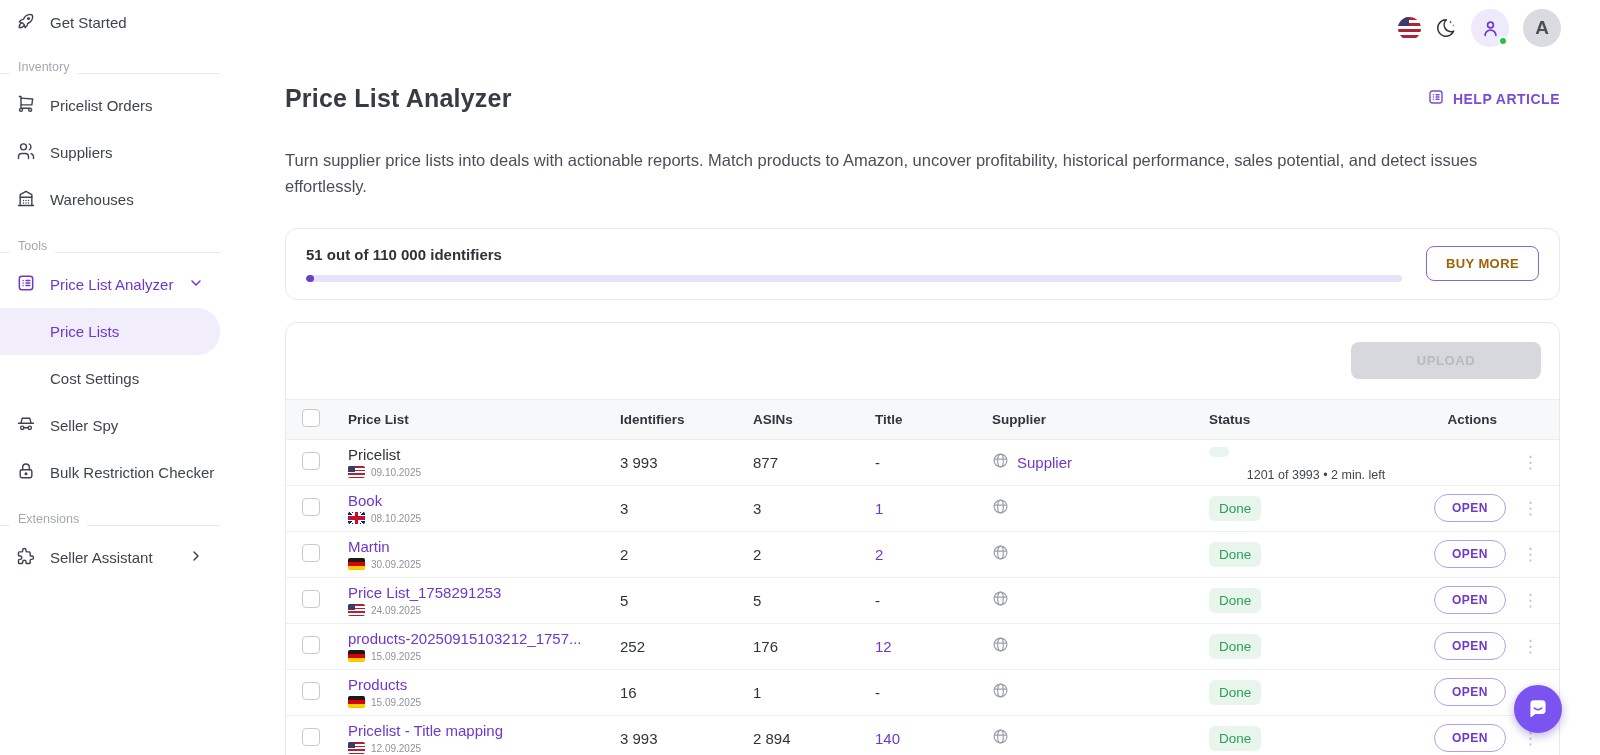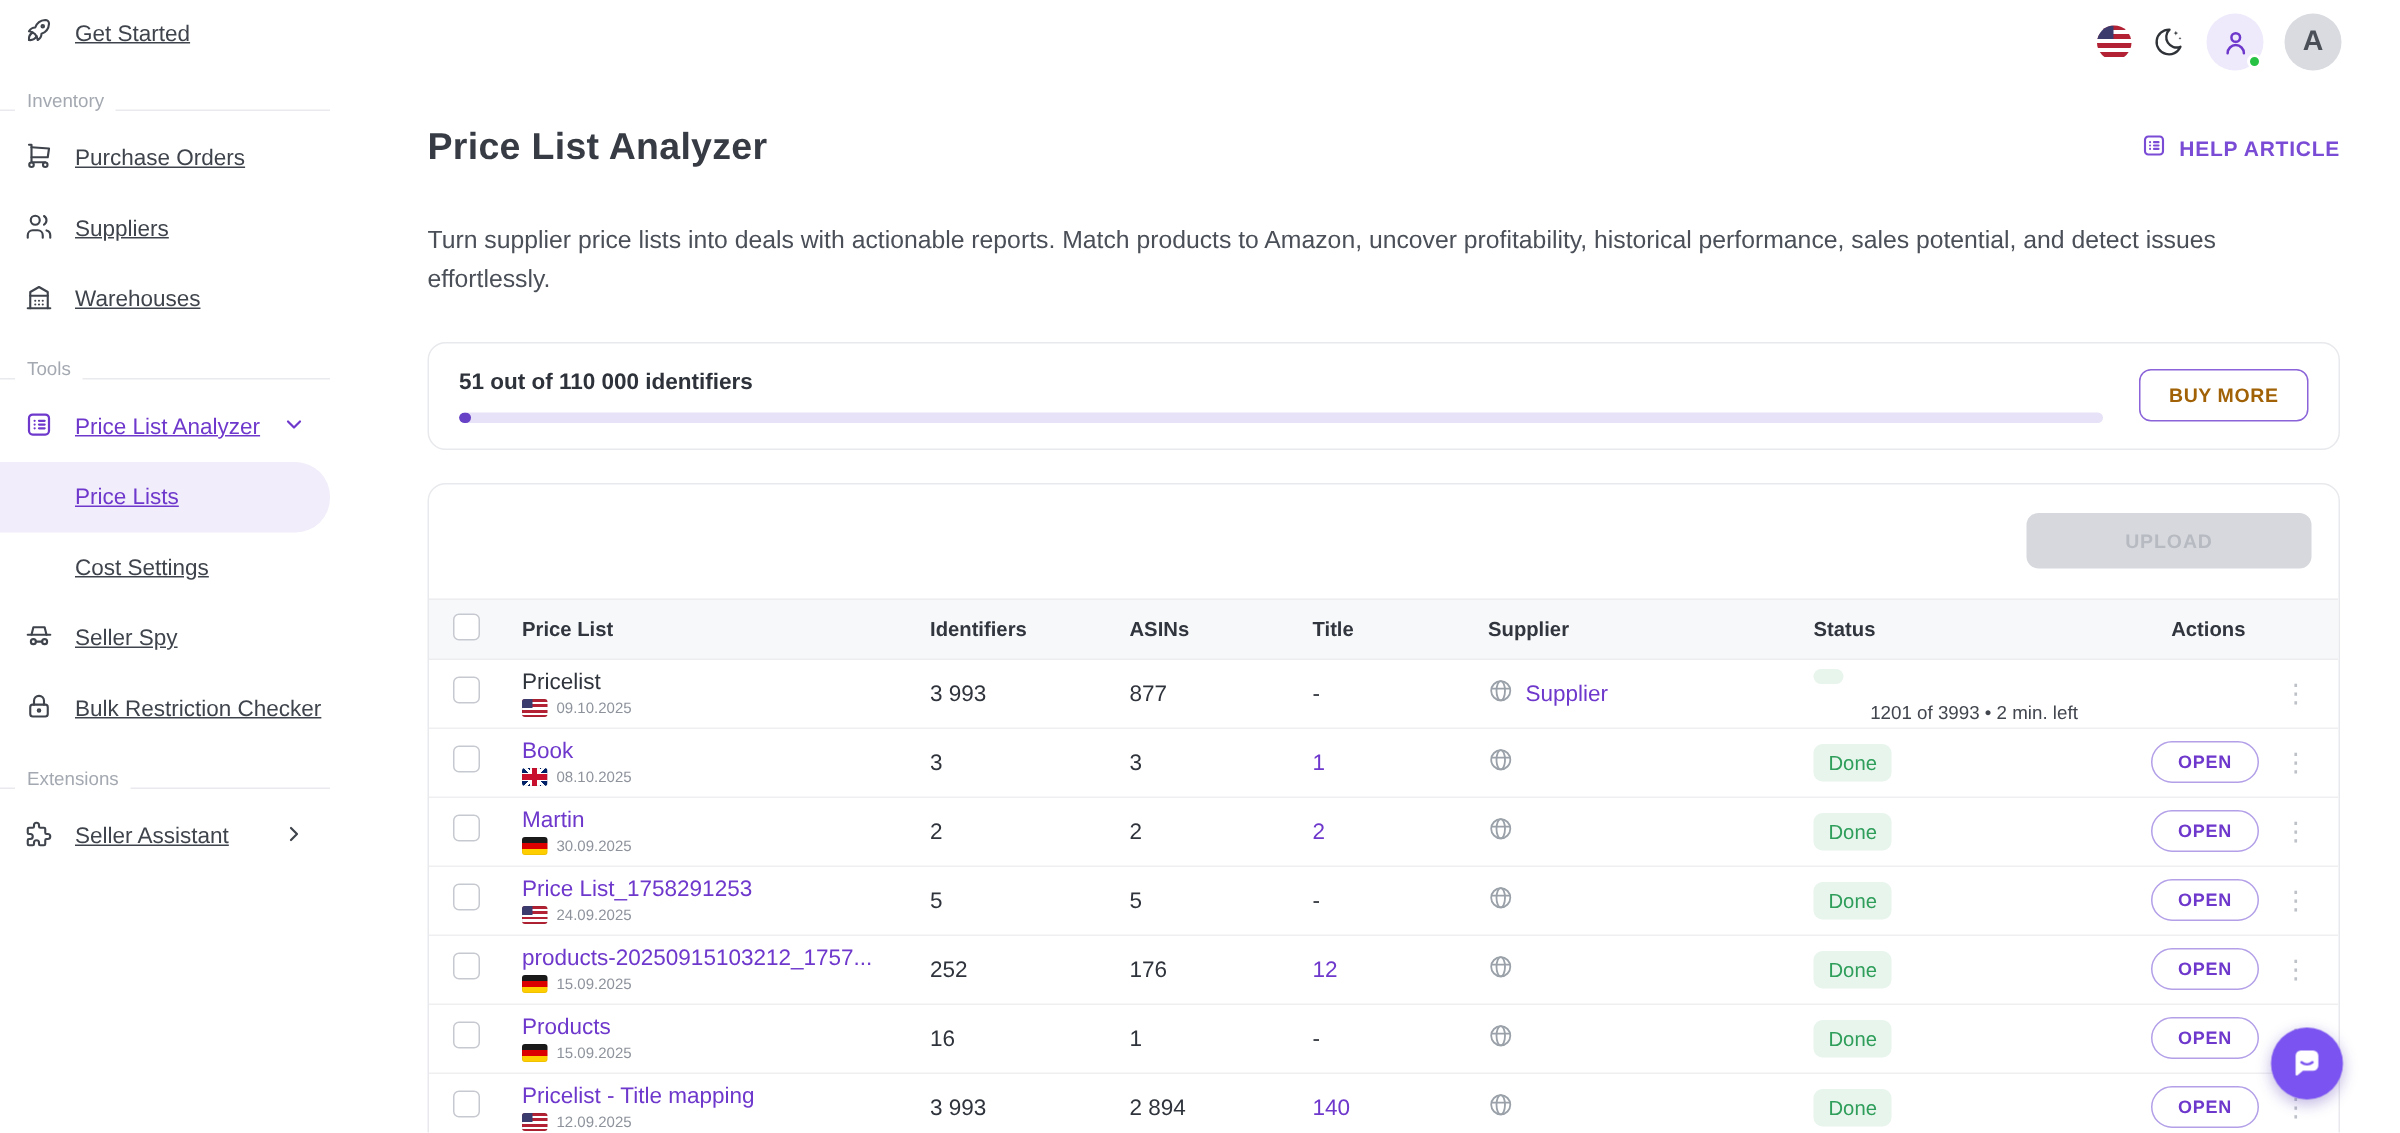--- a/index.html
+++ b/index.html
@@ -15,21 +15,21 @@
   .logo-bar { height:4px; border-radius:2px; }
   .logo-bar.b1 { width:15px; background:#f6493f; }
   .logo-bar.b2 { width:22px; background:#f6493f; }
   .logo-bar.b3 { width:15px; background:#23262b; }
   .brand-name { font-size:14px; font-weight:700; line-height:1.3; letter-spacing:.3px; color:#15181d; }
   .pin-toggle { margin-left:auto; width:16px; height:16px; border:2px solid #2e3237; border-radius:50%;
     display:flex; align-items:center; justify-content:center; cursor:pointer; }
   .pin-toggle i { width:6px; height:6px; background:#2e3237; border-radius:50%; }
 
   .nav-item { display:flex; align-items:center; gap:14px; height:47px; padding:0 16px;
-    font-size:15px; color:#3f444c; cursor:pointer; white-space:nowrap;text-decoration:underline; }
+    font-size:15px; color:#3f444c; cursor:pointer; white-space:nowrap; }
   .nav-item svg { flex:0 0 auto; }
   .nav-item.active { color:#6e38cc; }
   .nav-item.first { height:44px; }
   .nav-sub { padding-left:50px; }
   .nav-sub.selected { background:#f1edfa; border-radius:0 23px 23px 0; color:#6e38cc; }
   .nav-chevron { margin-left:auto; }
 
   .section-label { display:flex; align-items:flex-end; gap:8px; margin:16px 0 8px 0;
     color:#a4a9b1; font-size:12.5px; }
   .section-label .ln { height:1px; background:#e9eaed; }
@@ -143,21 +143,21 @@
   </div>
 
   <div class="nav-item">
     <span>
       <svg width="20" height="20" viewBox="0 0 24 24" fill="none" stroke="#3f444c" stroke-width="1.7" stroke-linecap="round" stroke-linejoin="round">
         <circle cx="6" cy="19" r="1.8"></circle>
           <circle cx="17" cy="19" r="1.8"></circle>
         <path d="M17 17H6V3H4"></path>
           <path d="M6 5l14 1-1 7H6"></path>
       </svg></span>
-    <span>Purchase Orders</span>
+    <span>Pricelist Orders</span>
   </div>
 
   <div class="nav-item">
     <span>
       <svg width="20" height="20" viewBox="0 0 24 24" fill="none" stroke="#3f444c" stroke-width="1.7" stroke-linecap="round" stroke-linejoin="round">
         <circle cx="9" cy="7" r="3.6"></circle>
           <path d="M3 21v-2a4 4 0 0 1 4-4h4a4 4 0 0 1 4 4v2"></path>
         <path d="M16 3.6a4 4 0 0 1 0 6.9"></path>
           <path d="M21 21v-2a4 4 0 0 0-3-3.85"></path>
       </svg></span>

